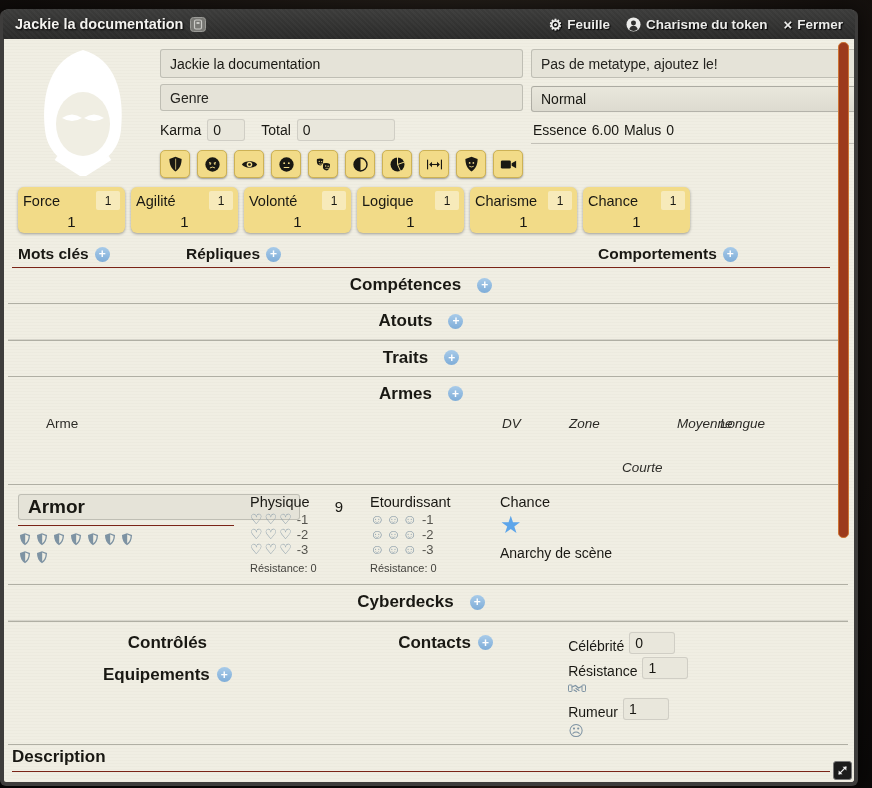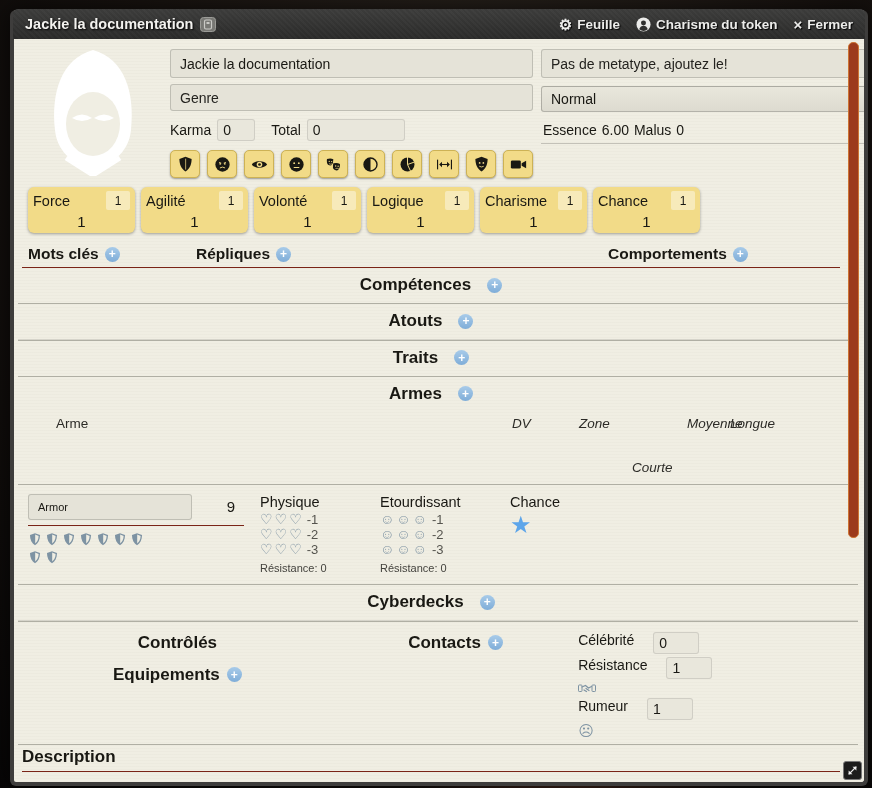--- a/index.html
+++ b/index.html
@@ -1,21 +1,21 @@
 <!DOCTYPE html>
 <html><head>
 <meta charset="utf-8">
 <style>
   html,body{margin:0;padding:0;width:872px;height:788px;overflow:hidden;
     font-family:"Liberation Sans",sans-serif;
     background:radial-gradient(ellipse at 55% 25%, #2b251f 0%, #17120f 55%, #070606 100%);}
   .stage{position:relative;width:872px;height:788px;}
   .stage::after{content:"";position:absolute;left:46%;bottom:-30px;width:340px;height:90px;
     background:radial-gradient(ellipse at center,#4a2a1e 0%,rgba(30,18,12,0) 70%);}
-  .window{position:absolute;left:10px;top:10px;width:850px;height:772px;
+  .window{position:absolute;left:0;top:10px;width:850px;height:772px;
     background:#f0eee3;border:4px solid #3e3d3c;border-top:none;border-radius:6px;
     box-shadow:0 0 22px rgba(0,0,0,.7);display:flex;flex-direction:column;z-index:2;}
   .titlebar{flex:0 0 30px;height:30px;margin:-1px -1px 0;background:
     repeating-linear-gradient(45deg, rgba(255,255,255,.025) 0 2px, rgba(0,0,0,0) 2px 4px),
     linear-gradient(#3c3c3b,#2a2a29);
     border-radius:5px 5px 0 0;display:flex;align-items:center;padding:0 12px;color:#f3f2ef;cursor:move;}
   .titlebar .title{font-weight:bold;font-size:14.5px;text-shadow:1px 1px 2px #000;white-space:nowrap;}
   .doc-badge{margin-left:7px;display:inline-flex;}
   .tb-spacer{flex:1;}
   .tb-item{display:flex;align-items:center;gap:5px;margin-left:16px;font-weight:bold;
@@ -72,39 +72,39 @@
   .sec{padding:7px 0 8px;display:flex;align-items:center;justify-content:center;gap:16px;}
   .sec .h{font-weight:bold;font-size:17px;}
   .wtable{display:flex;font-size:13.5px;color:#2c2b27;padding:4px 0 9px 34px;}
   .wtable .c-arme{flex:1;}
   .wtable .c{flex:0 0 auto;font-style:italic;}
   .c-dv{width:67px;}.c-zone{width:53px;}.c-courte{width:55px;margin-top:44px;}.c-moy{width:43px;}.c-long{width:110px;}
   
   .def{display:flex;padding:9px 0 10px 6px;gap:16px;}
   .def-armor{width:216px;}
   .armor-line{display:flex;gap:4px;border-bottom:1.5px solid #7a2417;padding-bottom:5px;}
-  .in-armor-name{flex:1;height:18px;font-size:11px;}
+  .in-armor-name{flex:1;height:18px;font-size:19px;font-weight:bold;}
   .in-armor-val{width:30px;height:18px;text-align:right;font-size:15px;background:transparent;border:none;}
   .pips{margin-top:6px;width:118px;display:flex;flex-wrap:wrap;gap:3px;}
   .pips svg{width:14px;height:15px;cursor:pointer;}
   .mon{width:104px;}
   .mon-title{font-size:14.5px;margin-bottom:2px;}
   .mon-row{display:flex;align-items:center;gap:2px;line-height:15px;}
   .glyph{color:#7e93a3;font-size:14px;cursor:pointer;}
   .malus{color:#55544e;font-size:13px;margin-left:3px;}
   .resist{margin-top:5px;font-size:11px;color:#44433e;}
   .chance-col{flex:1;padding-left:10px;}
   .star{color:#5da5ea;font-size:24px;line-height:22px;cursor:pointer;display:inline-block;margin-top:2px;}
   .chance-note{font-size:14px;margin-top:8px;}
   
   .bgrid{display:grid;grid-template-columns:38% 30% 32%;padding-top:6px;min-height:116px;}
   .bcol{display:flex;flex-direction:column;align-items:center;gap:12px;padding-top:5px;}
   .bhead{font-weight:bold;font-size:17px;display:flex;align-items:center;gap:7px;}
   .soc{display:flex;flex-direction:column;align-items:flex-start;gap:3px;padding-top:4px;font-size:14px;}
-  .soc-row{display:flex;align-items:flex-start;gap:19px;}
+  .soc-row{display:flex;align-items:flex-end;gap:5px;}
   .soc .mini{width:34px;}
   .slate-ico{color:#7e93a3;font-size:15px;line-height:1;cursor:pointer;}
   .desc{margin-top:auto;padding:2px 0 6px;}
   .desc .h{font-weight:bold;font-size:17px;}
   
   .sbar{position:absolute;right:5px;top:3px;bottom:3px;width:11px;}
   .sthumb{position:absolute;left:0;right:0;top:0;height:67%;background:#9c3a1c;
     border:1px solid #cd7434;border-radius:5px;cursor:pointer;}
   .resize{position:absolute;right:2px;bottom:2px;width:17px;height:17px;background:#1c1c1c;
     border:1px solid #787878;border-radius:3px;display:flex;align-items:center;justify-content:center;
@@ -446,20 +446,21 @@
           </div>
           <div class="resist">
             <span>Résistance:</span>
             <span>0</span>
           </div>
         </div>
 
         <div class="chance-col">
           <div class="mon-title">Chance</div>
           <span class="star">★</span>
+          <div class="chance-note">Anarchy de scène</div>
         </div>
       </div>
       <div class="divider"></div>
 
       <div class="sec">
         <span class="h">Cyberdecks</span>
         <span class="plus">+</span>
       </div>
       <div class="divider"></div>
 

